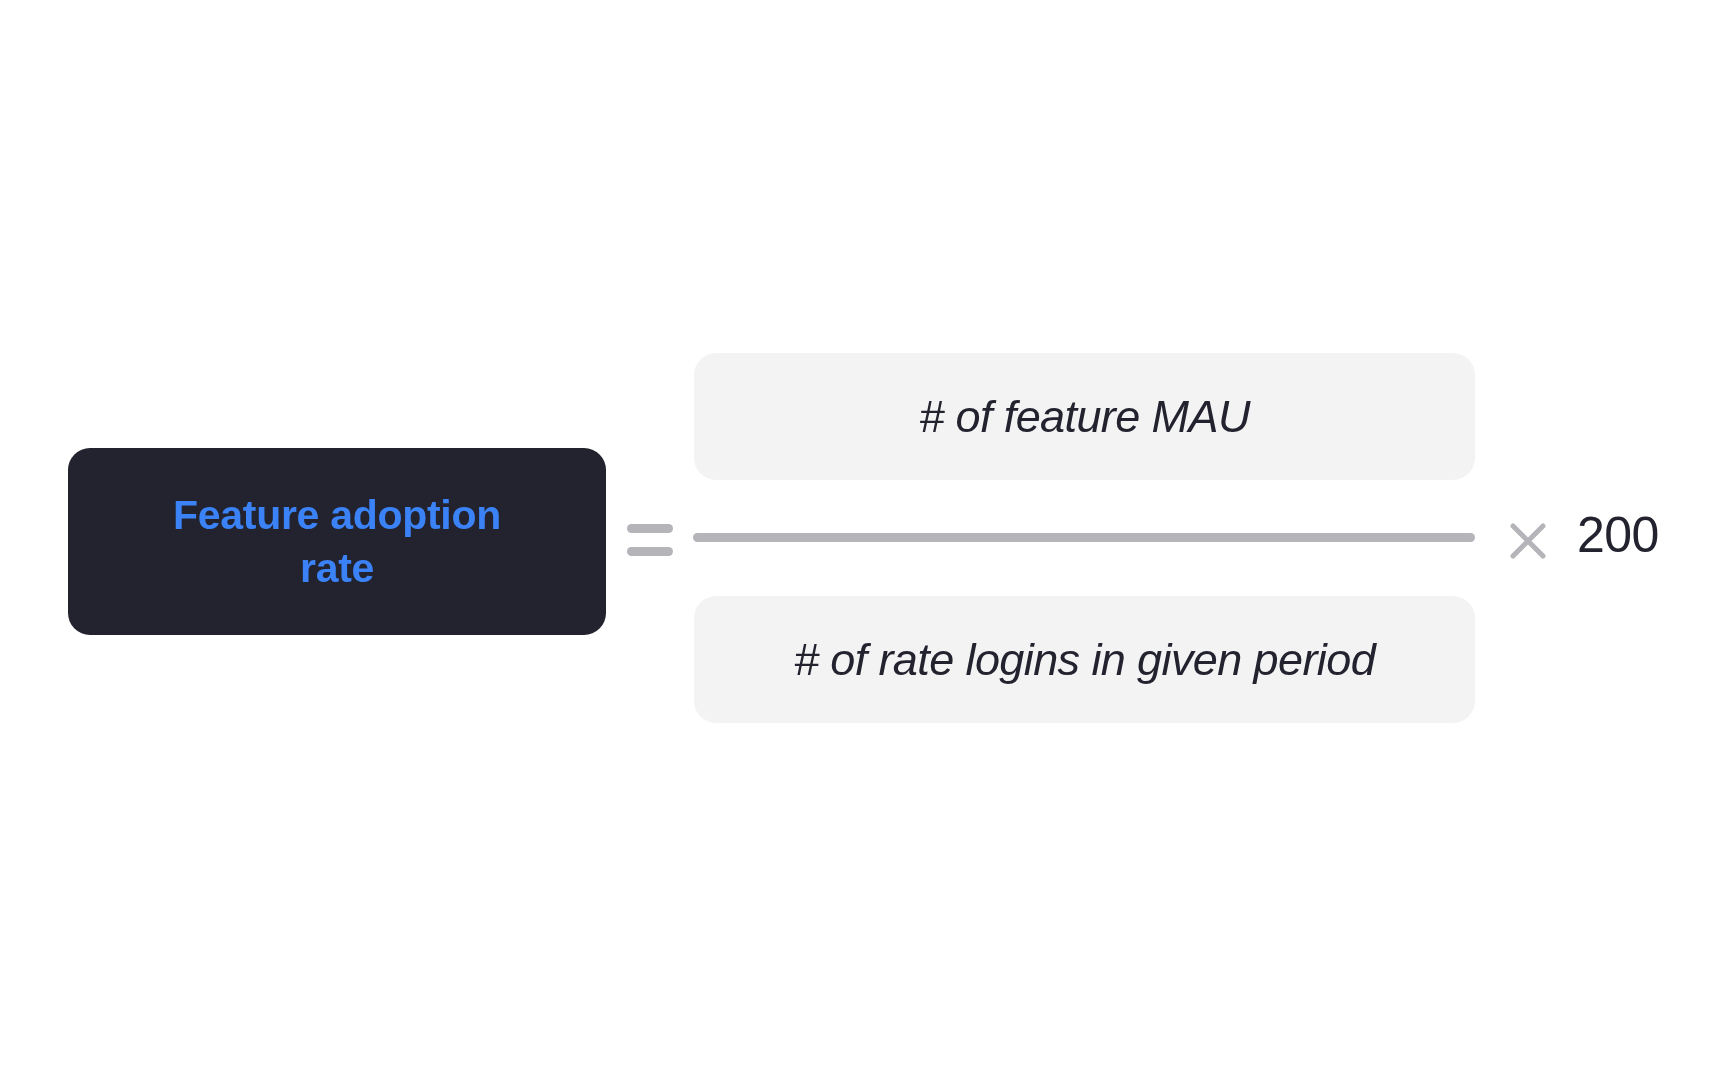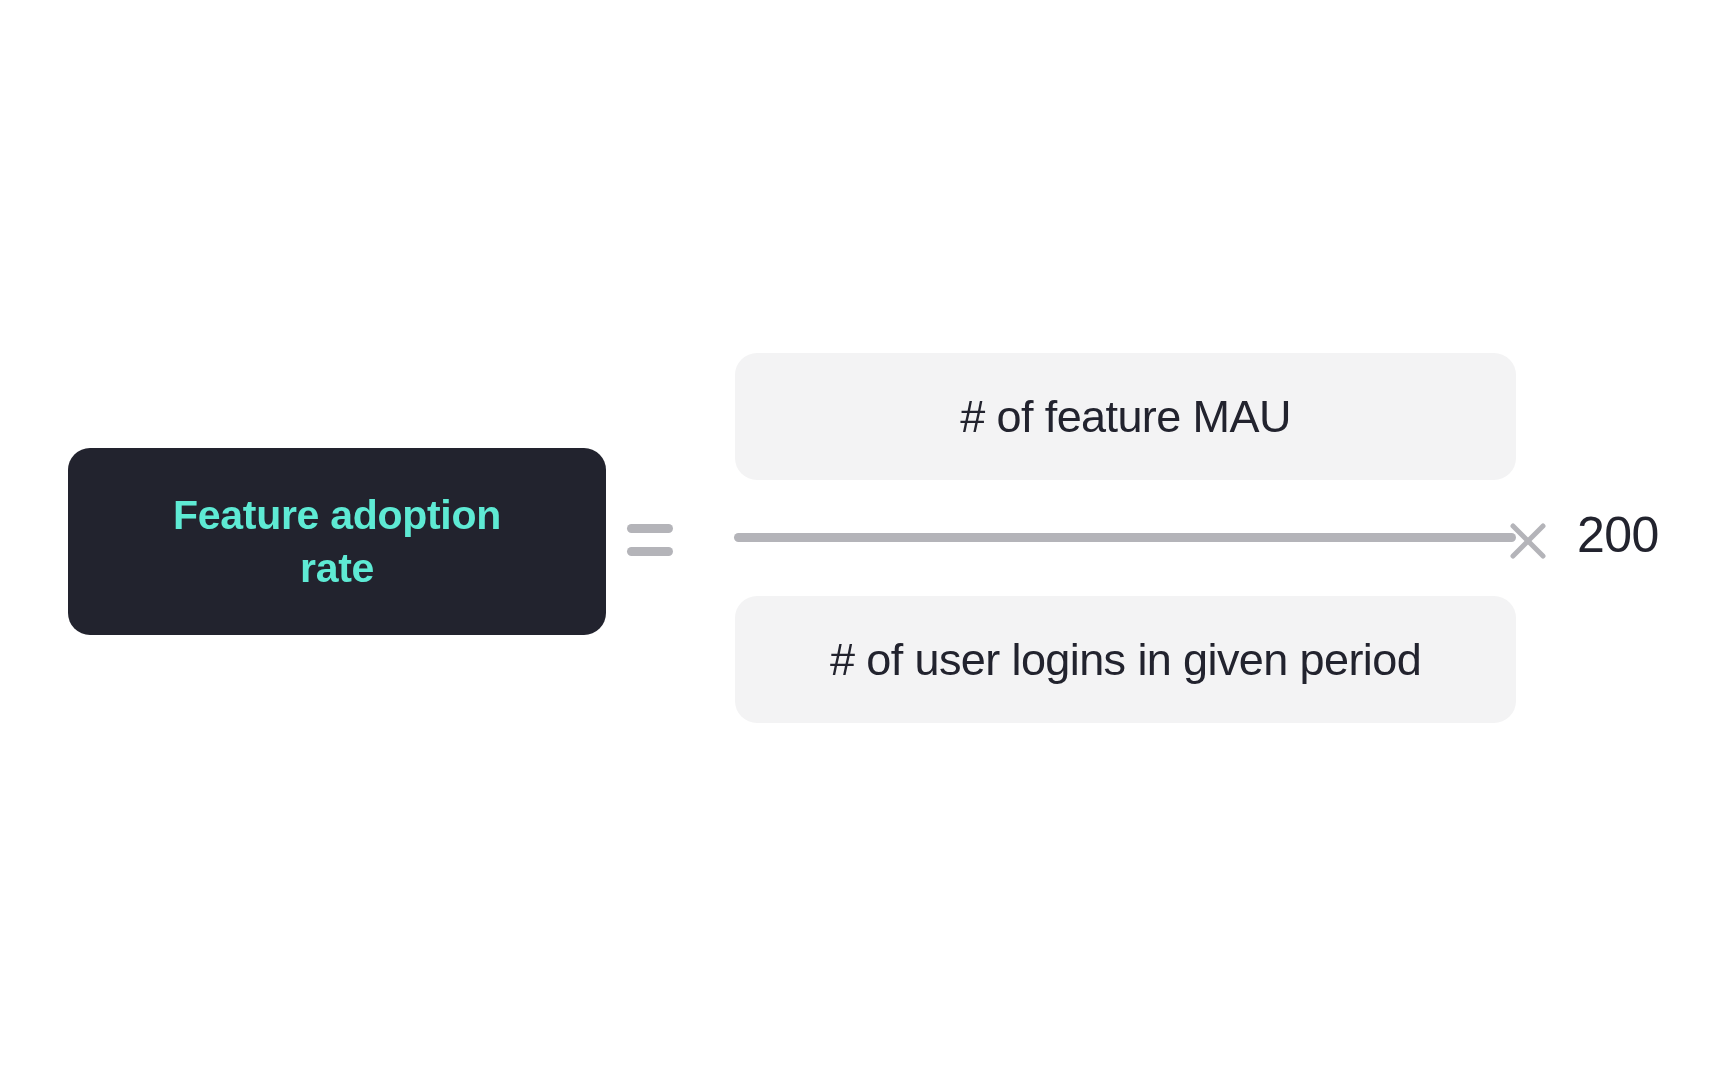--- a/index.html
+++ b/index.html
@@ -34,21 +34,21 @@
     height: 187px;
     background: #22232e;
     border-radius: 22px;
     display: flex;
     align-items: center;
     justify-content: center;
     box-sizing: border-box;
     padding: 0 28px;
   }
   #metric-label {
-    color: #5eead4;
+    color: #3b82f6;
     font-size: 41px;
     font-weight: 700;
     line-height: 1.28;
     text-align: center;
     letter-spacing: -0.3px;
     white-space: pre-line;
   }
 
   
   #equals-sign {
@@ -65,24 +65,25 @@
     height: 9px;
     border-radius: 5px;
     background: #b4b4b9;
   }
   #equals-sign .bar.top  { top: 0px; }
   #equals-sign .bar.bottom { top: 23px; }
 
   
   #fraction {
     position: absolute;
-    left: 735px;
+    left: 694px;
     top: 353px;
     width: 781px;
     height: 370px;
+    font-style: italic;
   }
   .term-box {
     position: absolute;
     left: 0;
     width: 781px;
     height: 127px;
     background: #f3f3f4;
     border-radius: 22px;
     display: flex;
     align-items: center;
@@ -148,21 +149,21 @@
   </div>
 
   <div id="fraction">
     <div class="term-box" id="numerator-box">
       <span class="term-label"># of feature MAU</span>
     </div>
 
     <div id="fraction-bar"></div>
 
     <div class="term-box" id="denominator-box">
-      <span class="term-label"># of user logins in given period</span>
+      <span class="term-label"># of rate logins in given period</span>
     </div>
   </div>
 
   <div id="multiply-icon">
     <svg width="40" height="40" viewBox="0 0 40 40" aria-hidden="true">
       <line x1="5" y1="5" x2="35" y2="35" stroke="#b4b4b9" stroke-width="5" stroke-linecap="round"></line>
       <line x1="35" y1="5" x2="5" y2="35" stroke="#b4b4b9" stroke-width="5" stroke-linecap="round"></line>
     </svg>
   </div>
 

